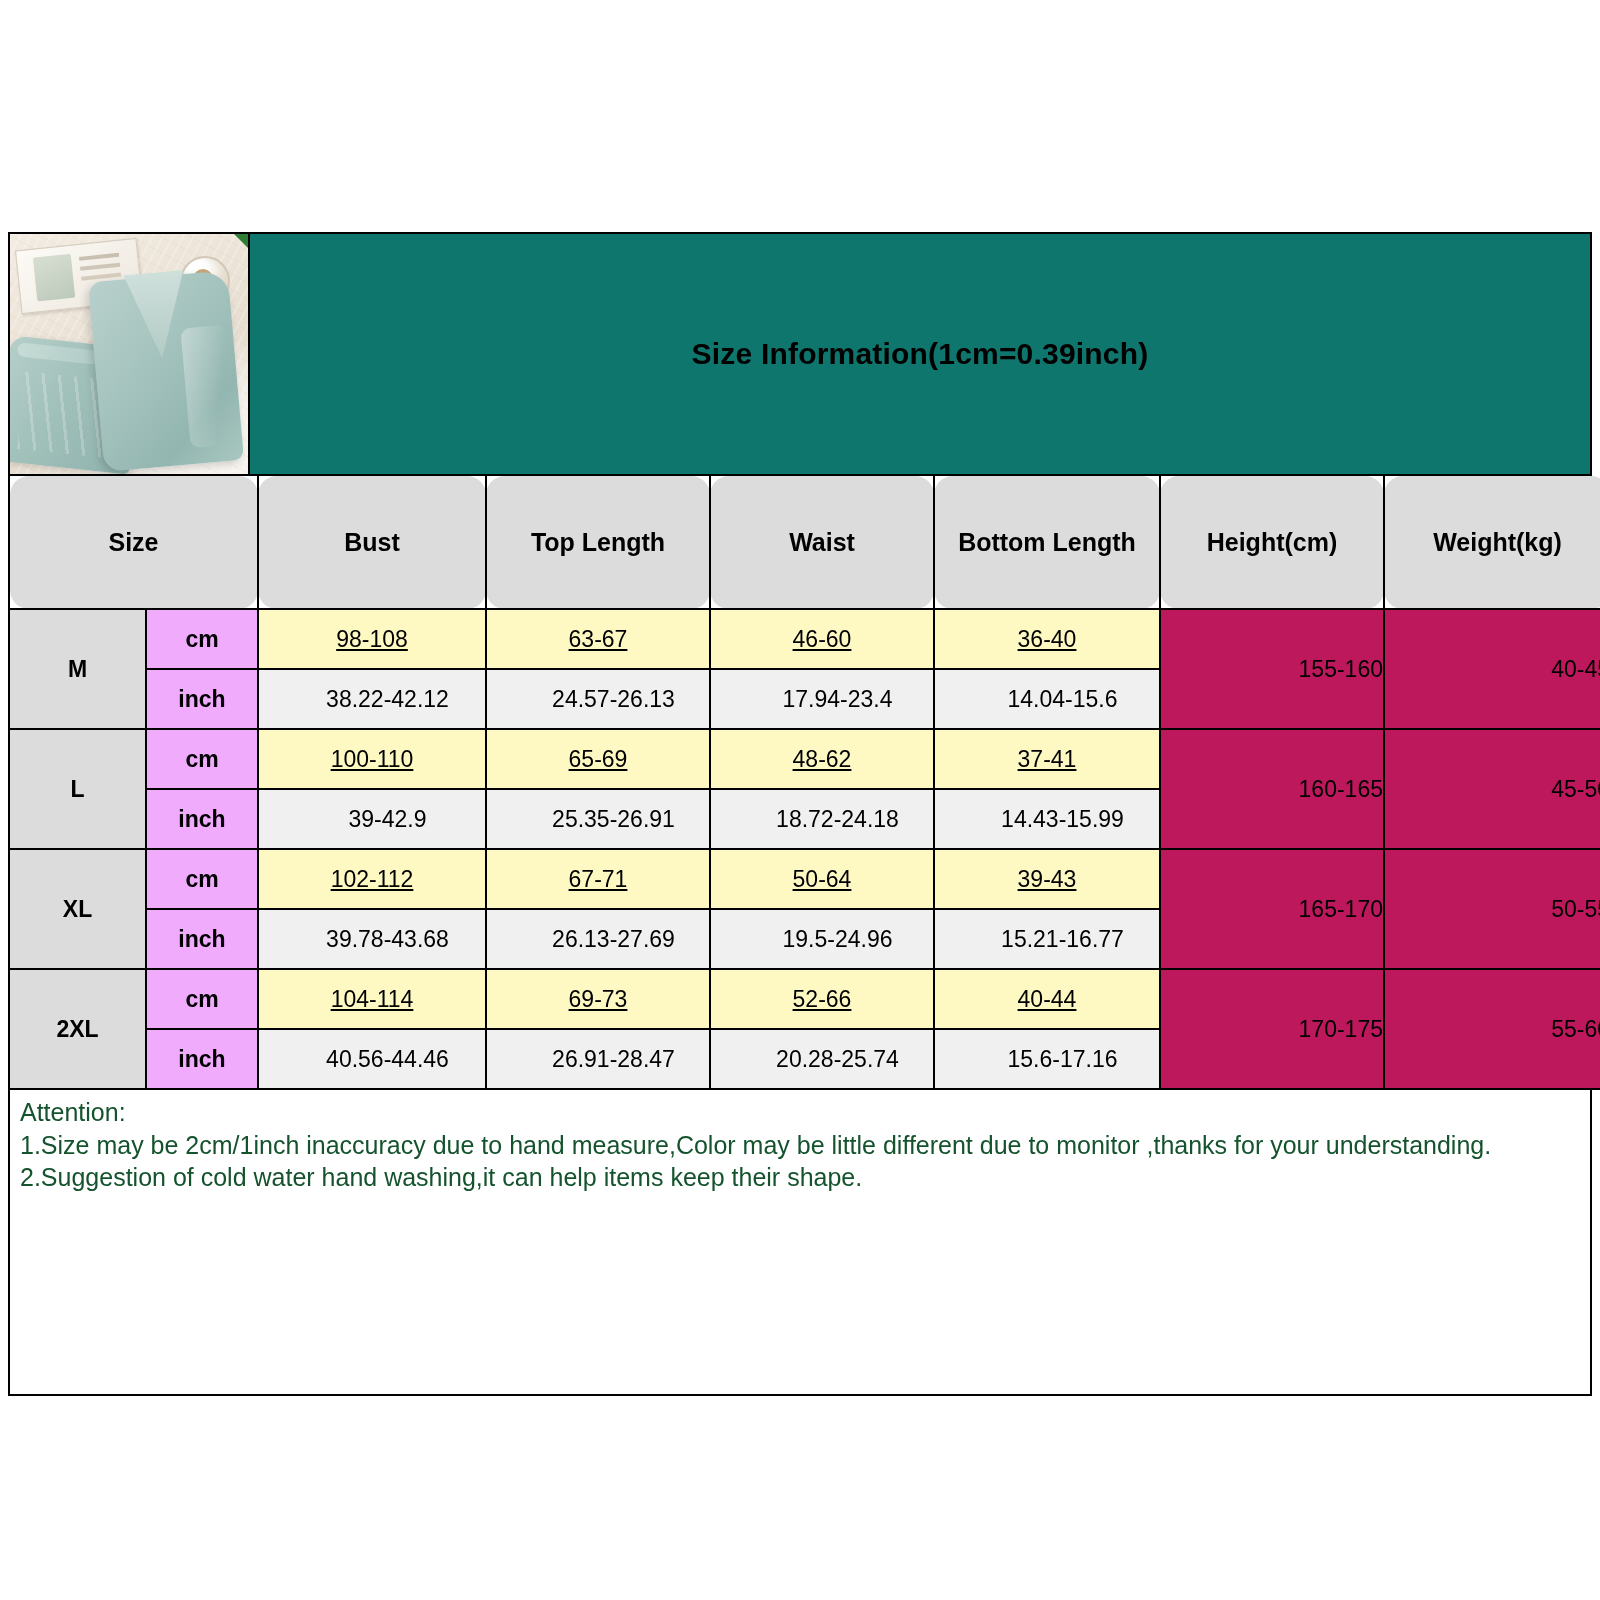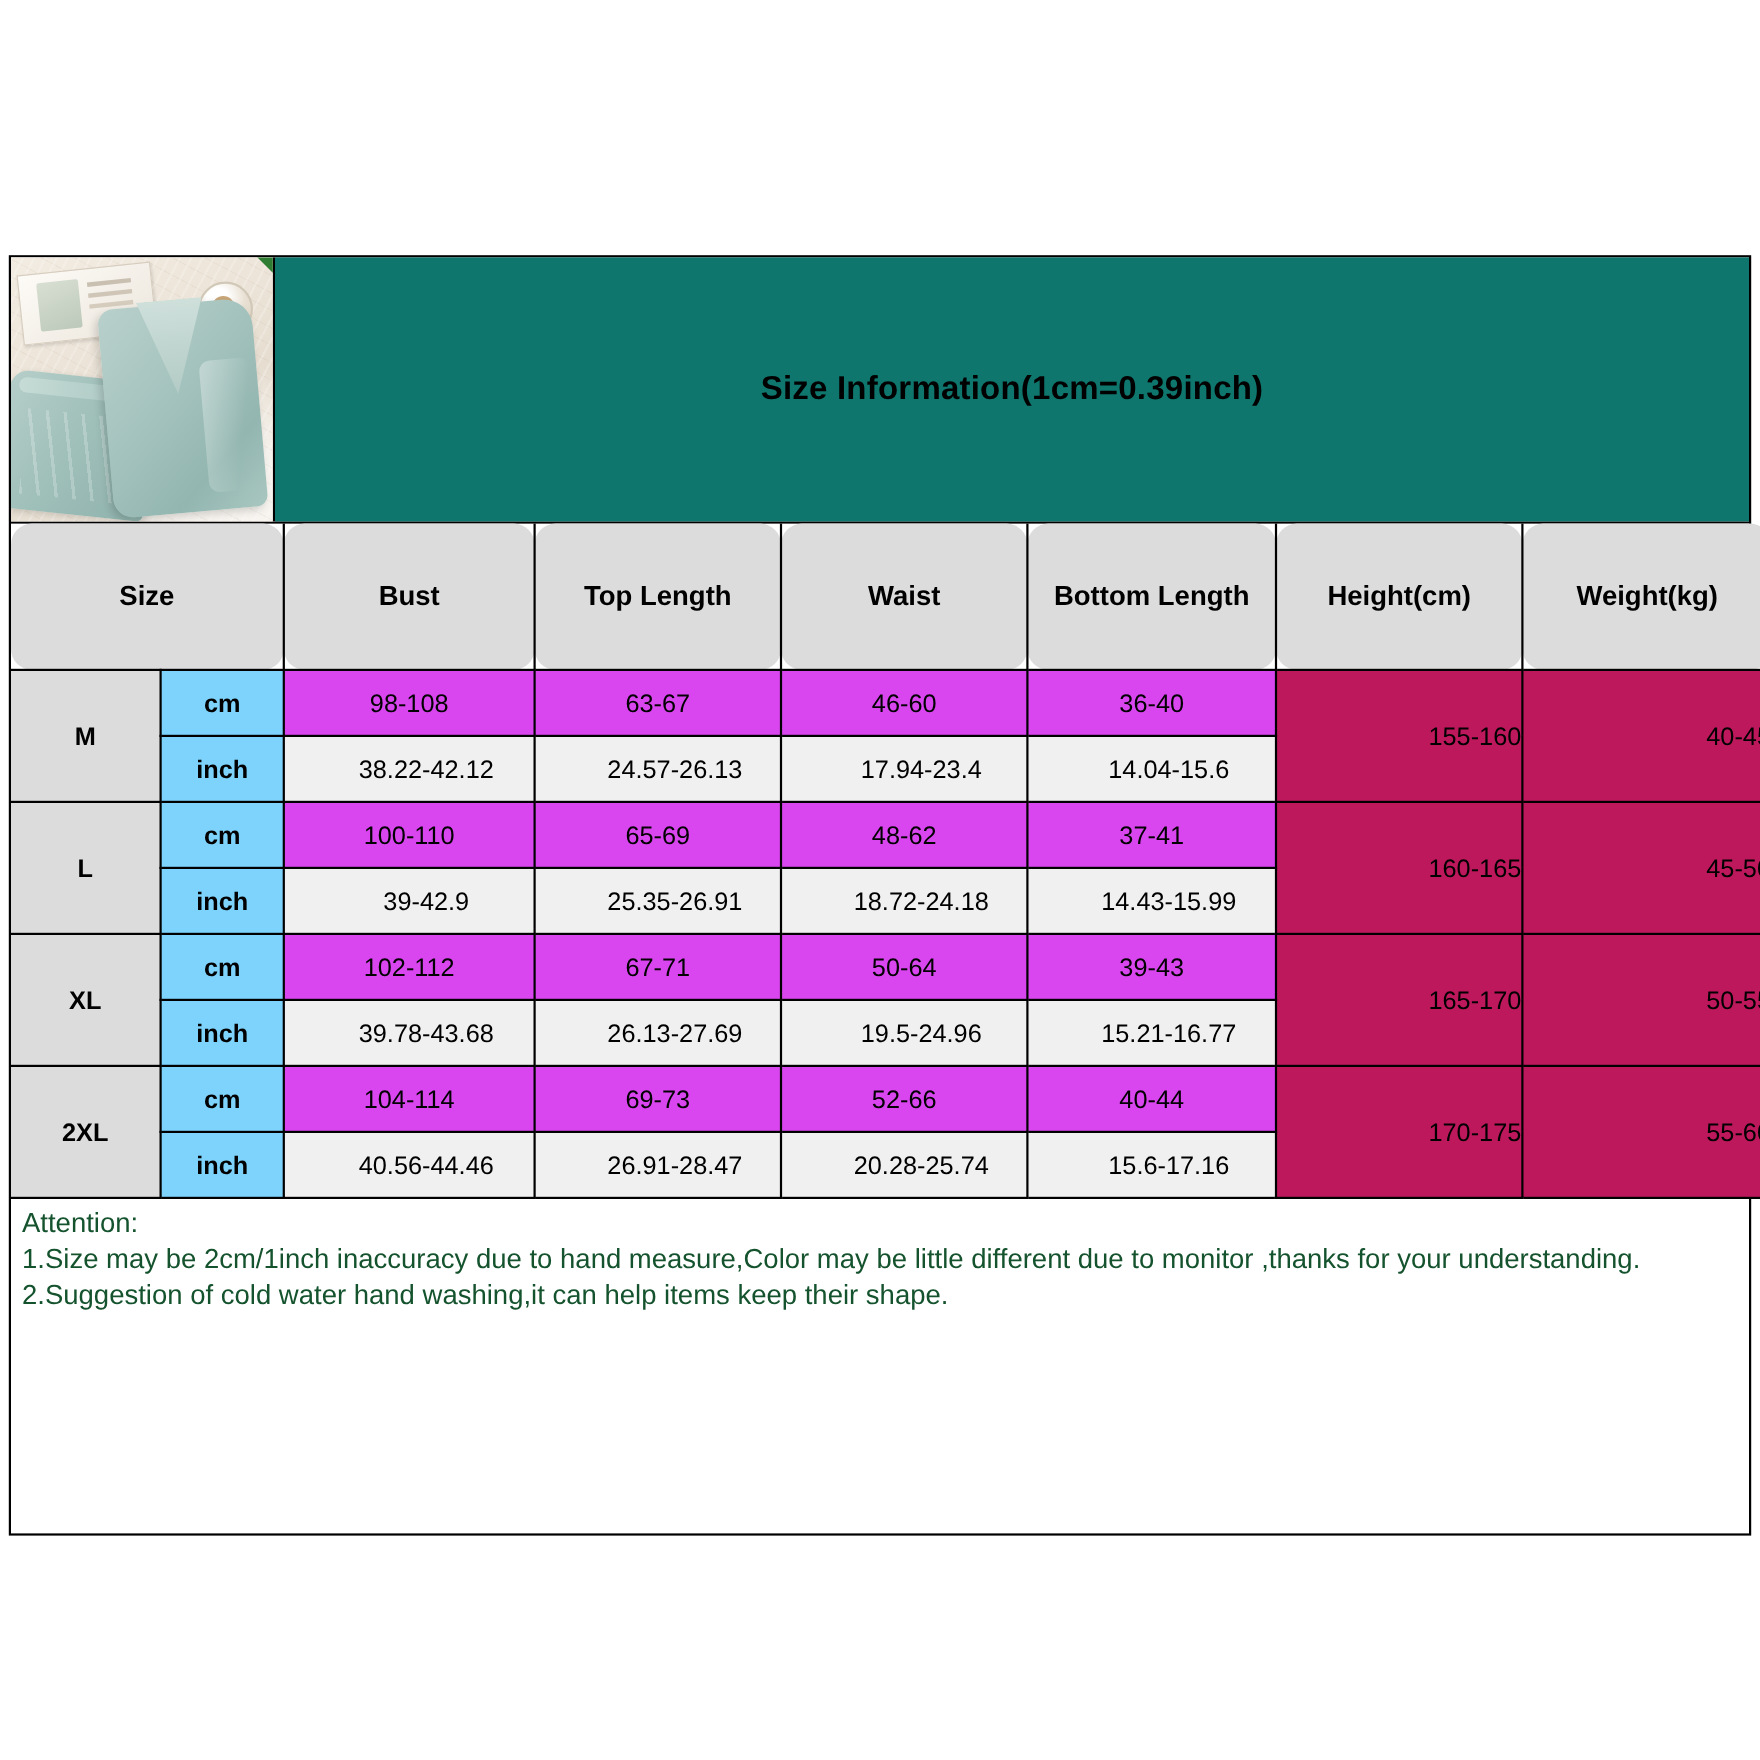--- a/index.html
+++ b/index.html
@@ -215,25 +215,25 @@
   .col-botlen   { width: 226px; }
   .col-height   { width: 224px; }
   .col-weight   { width: 226px; }
 
   td.size-cell {
     background: #dcdcdc;
     font-weight: bold;
     font-size: 27px;
   }
   td.unit-cell {
-    background: #7dd3fc;
+    background: #f0abfc;
     font-weight: bold;
     font-size: 23px;
   }
-  tr.row-cm td.value { background: #d946ef; }
+  tr.row-cm td.value { background: #fef9c3; text-decoration: underline; }
   tr.row-inch td.value { background: #f0f0f0; padding-left: 31px; }
   td.span-cell { background: #f0f0f0; font-size: 24px; }
   tr.row-cm td.span-cell { background: #be185d; text-align: right; }
 
   
   table.size-table tr th:first-child,
   table.size-table tr td:first-child { border-left: none; }
   table.size-table tr th:last-child,
   table.size-table tr td:last-child { border-right: none; }
   table.size-table thead th { border-top: none; }

